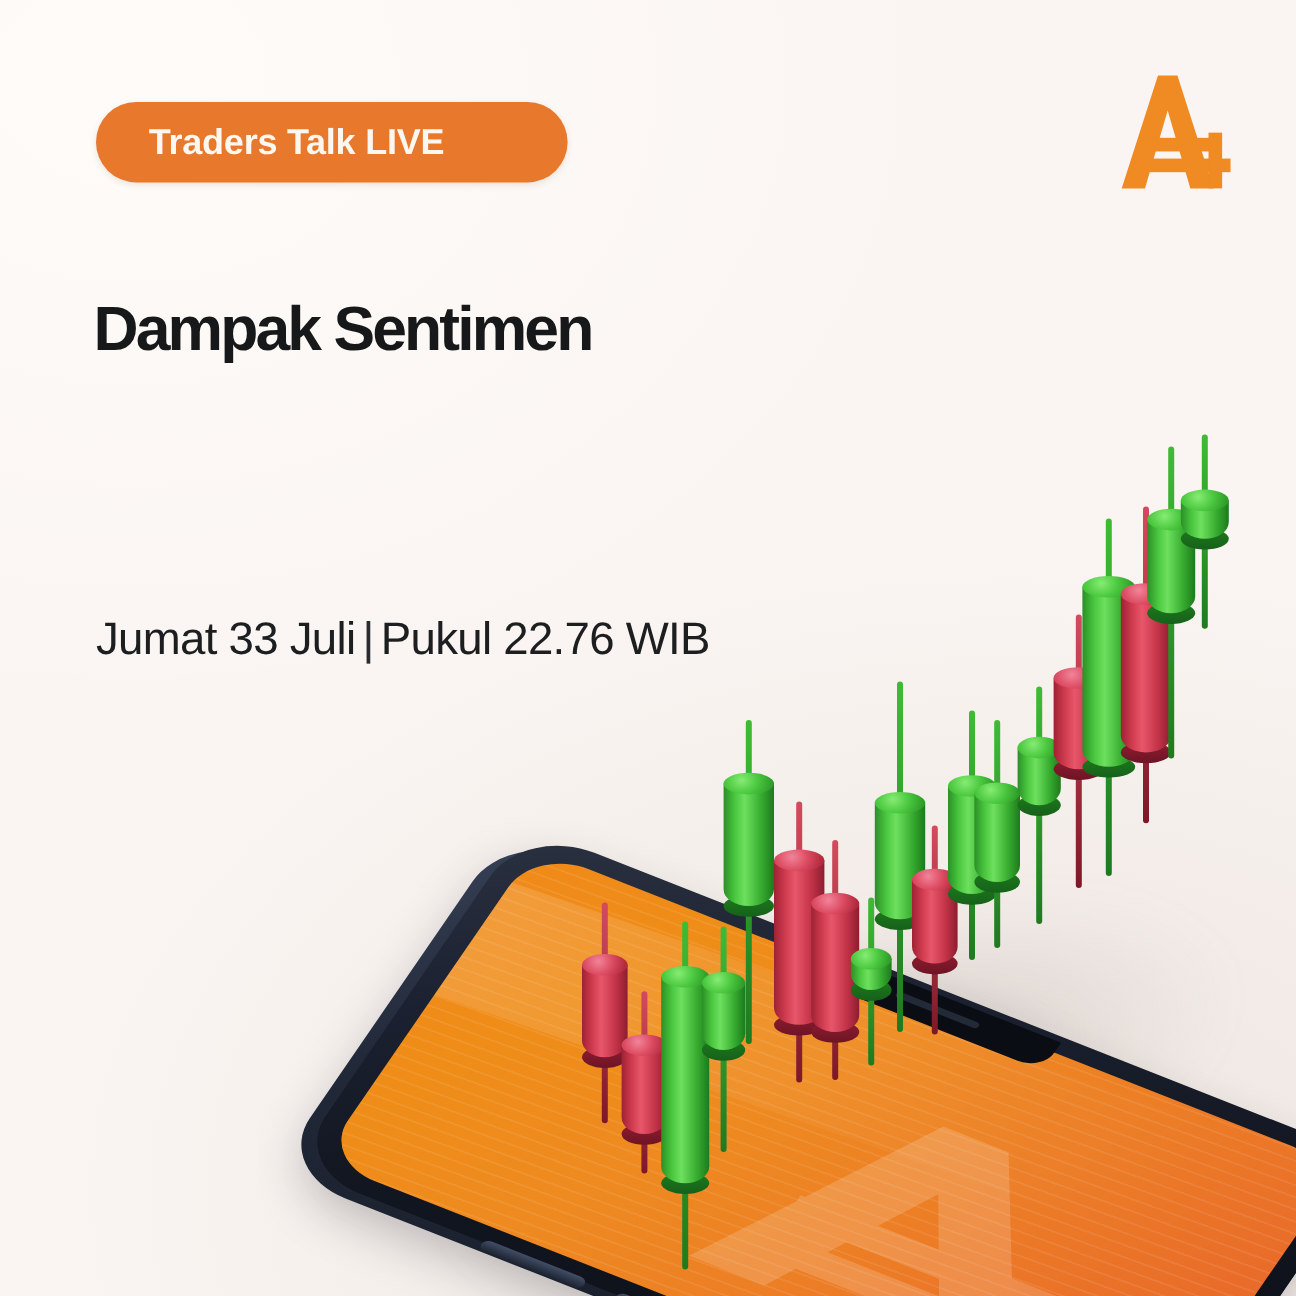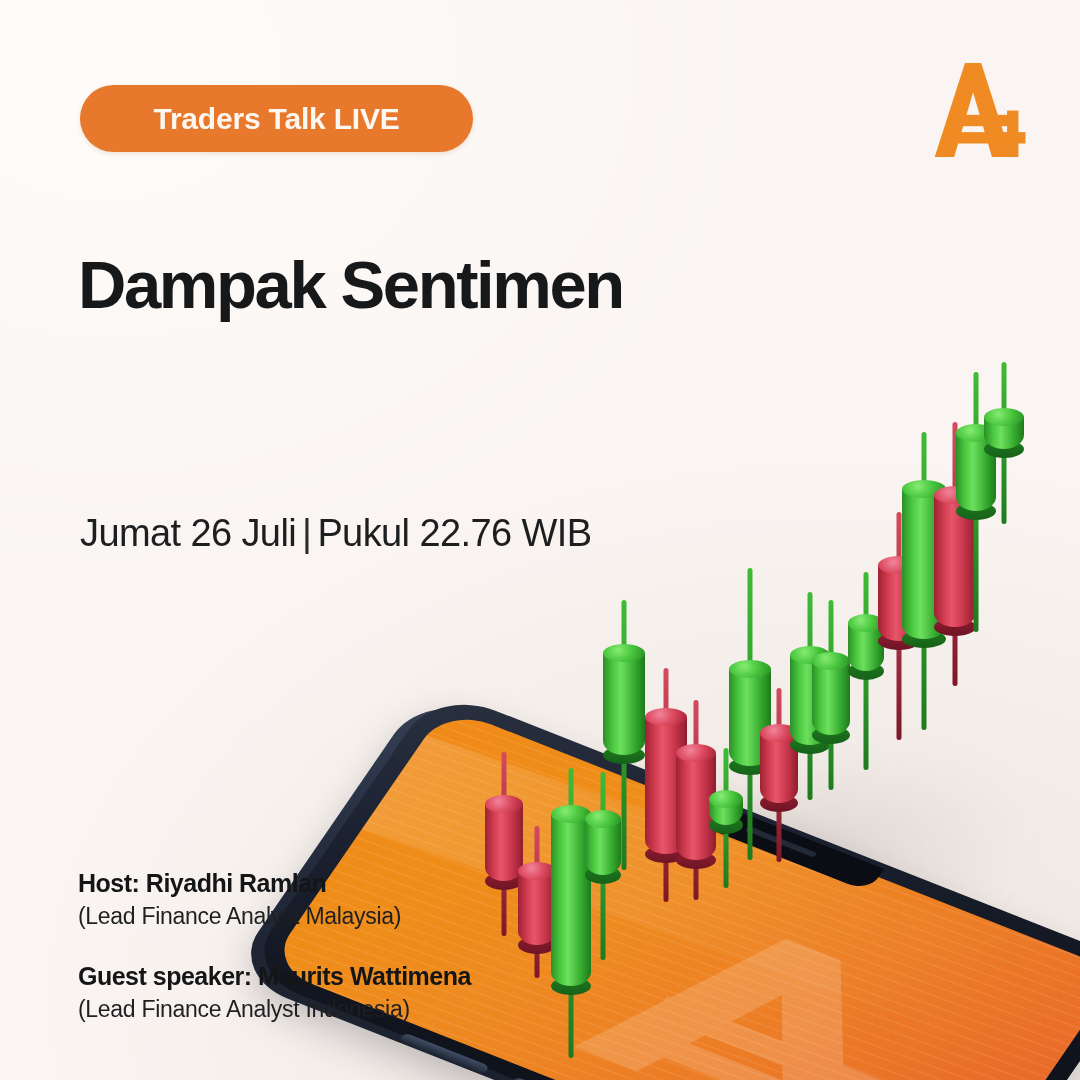--- a/index.html
+++ b/index.html
@@ -21,34 +21,34 @@
   }
 
   
   .logo{position:absolute;left:925px;top:58px;width:108px;height:104px;}
   .logo svg{display:block;width:100%;height:100%;}
 
   
   .badge{
     position:absolute;left:80px;top:85px;
     height:67px;min-width:393px;box-sizing:border-box;
-    display:flex;align-items:center;justify-content:center;
+    display:flex;align-items:center;
     padding:16px 44px;border-radius:34px;
     background:#e8782c;
     box-shadow:0 2px 5px rgba(120,70,20,.13);
   }
   .badge span{
     color:#fdf7f1;font-size:30px;font-weight:bold;
     letter-spacing:-.2px;white-space:nowrap;
   }
 
   
   .title{
     position:absolute;left:78px;top:190px;width:720px;
-    color:#17181a;font-weight:bold;font-size:67px;line-height:100px;
+    color:#17181a;font-weight:bold;font-size:52px;line-height:100px;
     letter-spacing:-2.4px;
   }
   .title .ln{display:block;white-space:nowrap;}
 
   
   .dateline{
     position:absolute;left:80px;top:512px;
     color:#1d1e20;font-size:38px;font-weight:400;letter-spacing:-.6px;
     white-space:nowrap;
   }
@@ -338,27 +338,17 @@
 
   <div class="badge">
     <span>Traders Talk LIVE</span>
   </div>
 
   <h1 class="title">
     <span class="ln">Dampak Sentimen</span>
   </h1>
 
   <div class="dateline">
-    <span>Jumat 26 Juli</span><span class="sep">|</span><span>Pukul 22.76 WIB</span>
+    <span>Jumat 33 Juli</span><span class="sep">|</span><span>Pukul 22.76 WIB</span>
   </div>
 
-  <div class="credits">
-    <div class="cr-block">
-      <div class="cr-name">Host: Riyadhi Ramlan</div>
-      <div class="cr-role">(Lead Finance Analyst Malaysia)</div>
-    </div>
-    <div class="cr-block">
-      <div class="cr-name">Guest speaker: Maurits Wattimena</div>
-      <div class="cr-role">(Lead Finance Analyst Indonesia)</div>
-    </div>
-  </div>
 
 </div>
 
 </body></html>

